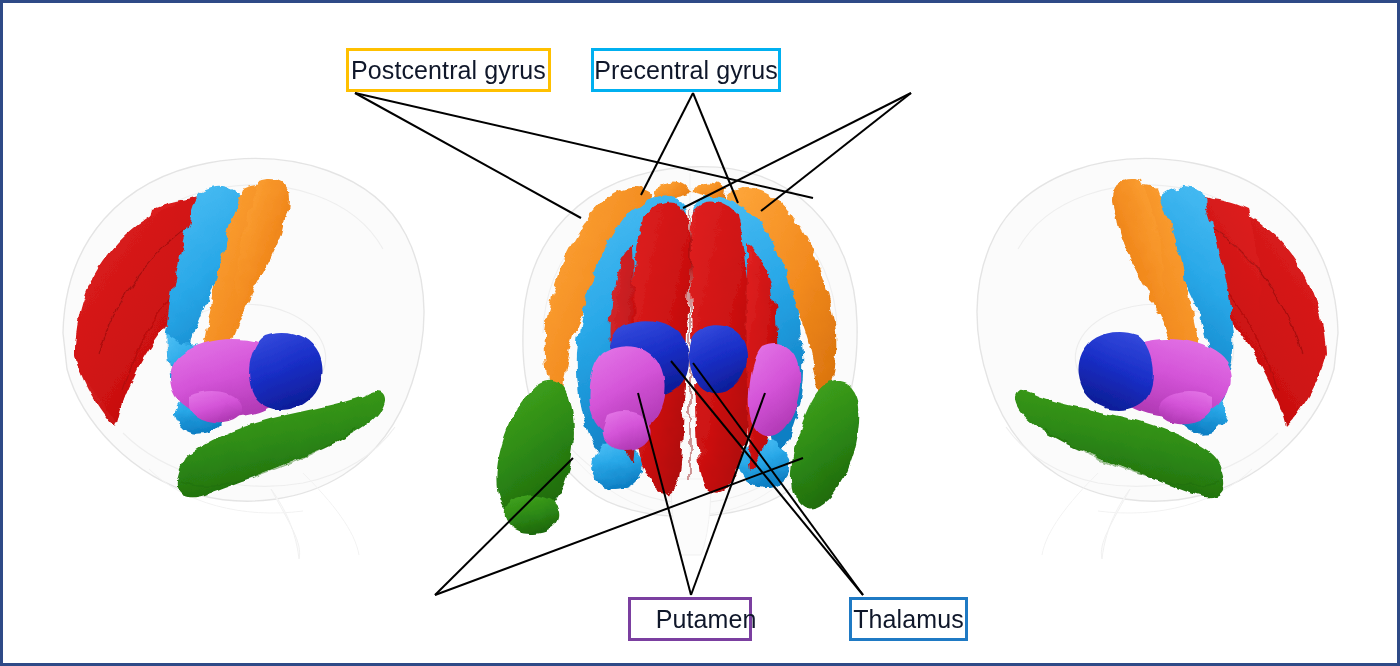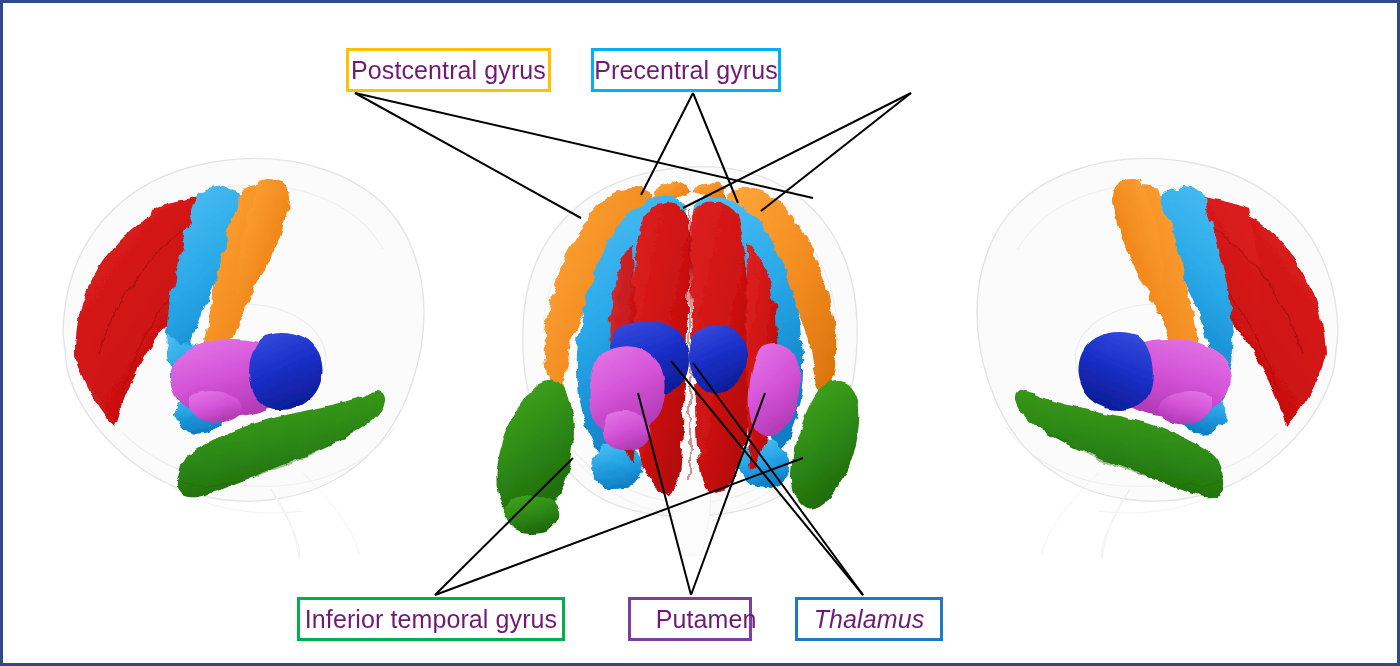--- a/index.html
+++ b/index.html
@@ -20,21 +20,21 @@
   .leader-layer{position:absolute;left:0;top:0;width:1400px;height:666px;pointer-events:none;}
 
   .label-box{
     position:absolute;
     box-sizing:border-box;
     background:#ffffff;
     border:3px solid #000;
     display:flex;align-items:center;justify-content:center;
     padding:2px 14px;
     white-space:nowrap;
-    color:#701a75;
+    color:#0f172a;
     font-size:25px;
     letter-spacing:.1px;
     line-height:1;
   }
 </style>
 </head>
 <body>
 
 <div id="figure">
 
@@ -334,19 +334,18 @@
         <line x1="860" y1="592" x2="668" y2="358"></line>
         <line x1="860" y1="592" x2="690" y2="360"></line>
       </g>
   </svg>
 
   <div class="label-box" id="lbl-postcentral" style="left: 343px; top: 45px; width: 205px; height: 44px; border-color: rgb(255, 192, 0);">Postcentral gyrus</div>
 
   <div class="label-box" id="lbl-precentral" style="left: 588px; top: 45px; width: 190px; height: 44px; border-color: rgb(0, 176, 240);">Precentral gyrus</div>
 
 
-  <div class="label-box" id="lbl-inferior-temporal" style="left: 294px; top: 594px; width: 268px; height: 44px; border-color: rgb(0, 176, 80);">Inferior temporal gyrus</div>
 
   <div class="label-box" id="lbl-putamen" style="left: 625px; top: 594px; width: 124px; height: 44px; border-color: rgb(123, 63, 160); padding-left: 46px;">Putamen</div>
 
-  <div class="label-box" id="lbl-thalamus" style="left: 792px; top: 594px; width: 148px; height: 44px; border-color: rgb(31, 122, 196); font-style: italic;">Thalamus</div>
+  <div class="label-box" id="lbl-thalamus" style="left: 846px; top: 594px; width: 119px; height: 44px; border-color: rgb(31, 122, 196);">Thalamus</div>
 
 </div>
 
 </body></html>

